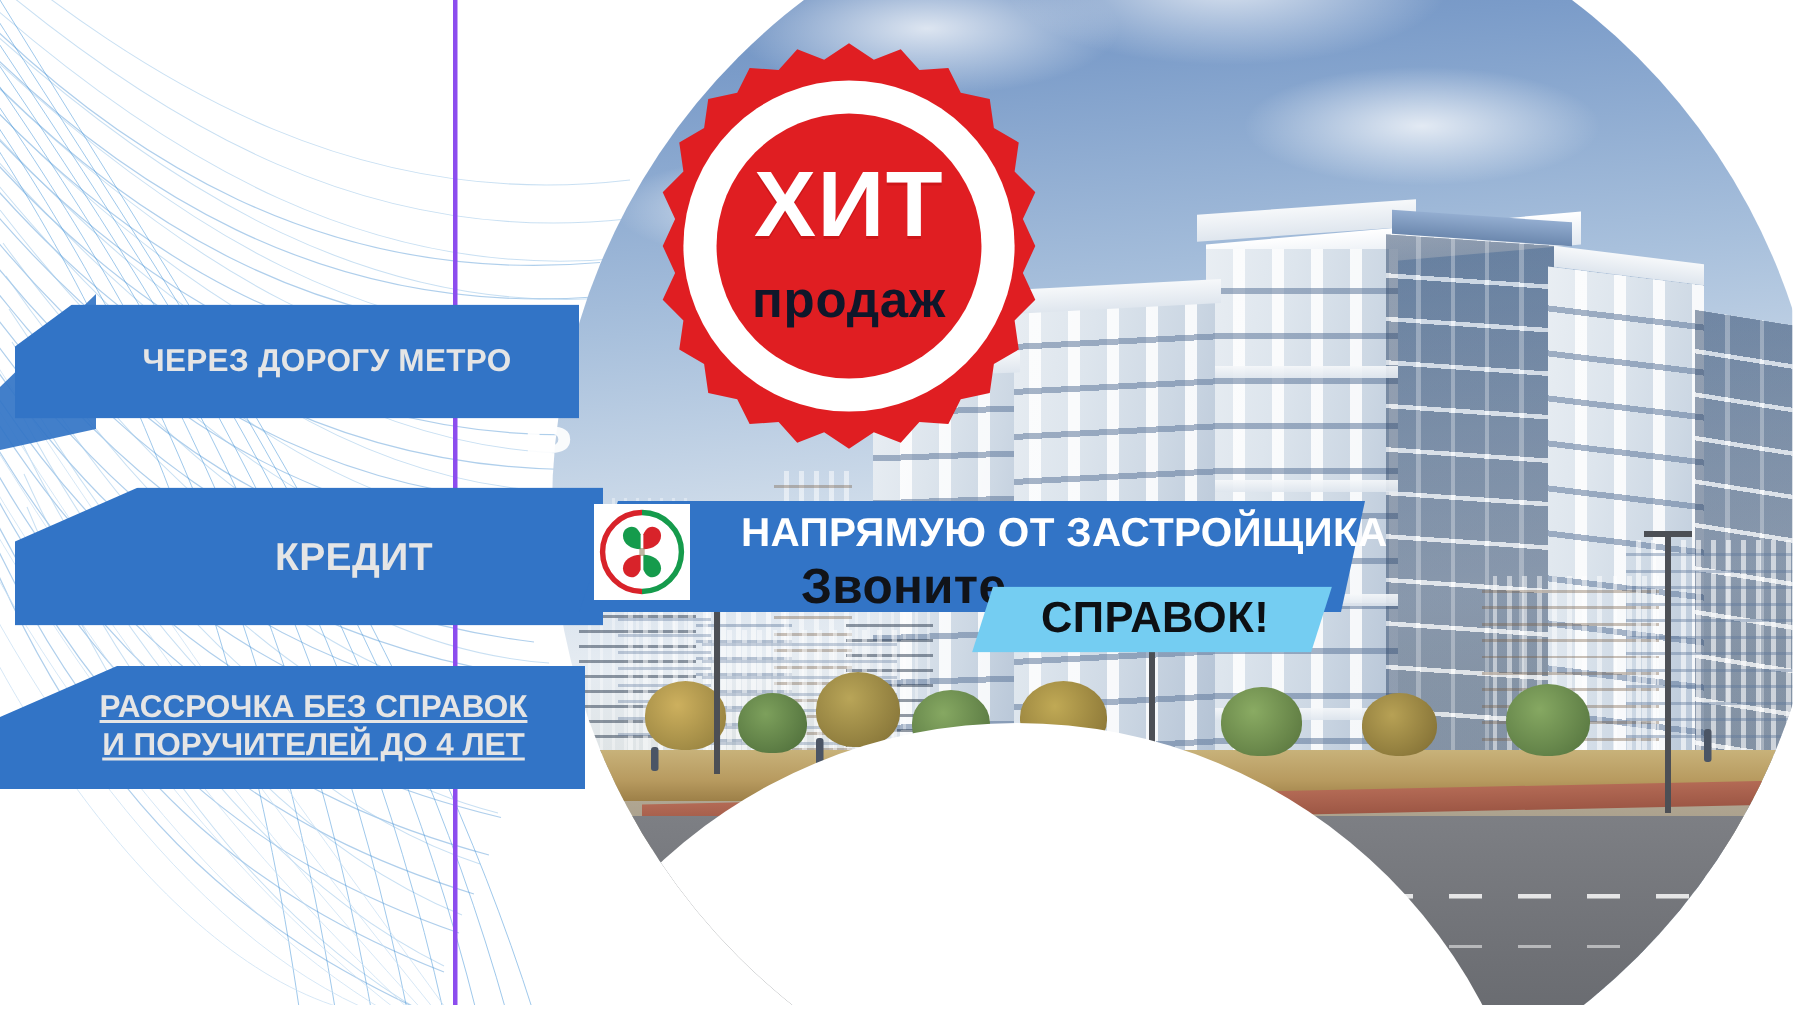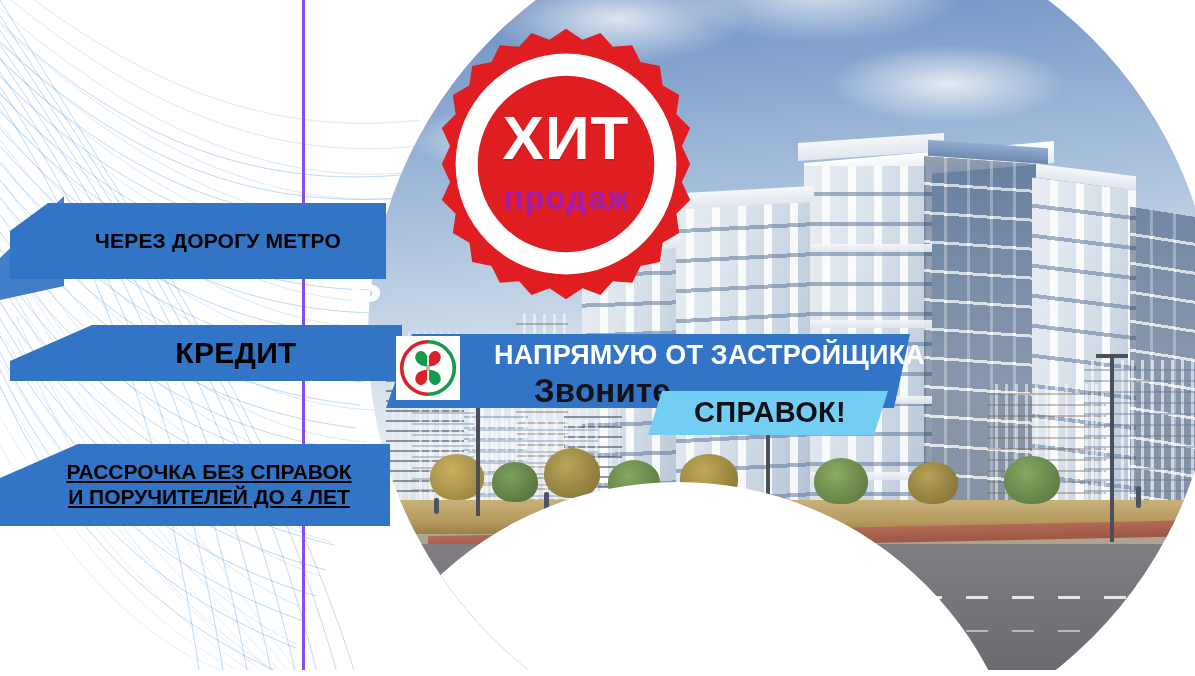--- a/index.html
+++ b/index.html
@@ -193,26 +193,26 @@
   .badge-t1 {
     color:#ffffff;
     font-weight:bold;
     font-size:62px;
     letter-spacing:1px;
     line-height:.95;
     font-family:"Liberation Sans", sans-serif;
     text-shadow:0 2px 0 rgba(150,0,0,.25);
   }
   .badge-t2 {
-    color:#a21caf;
+    color:#0f172a;
     font-weight:bold;
     font-size:34px;
     letter-spacing:.5px;
     margin-top:14px;
-    font-family:Liberation Mono, monospace;
+    font-family:Liberation Sans, sans-serif;
   }
 
   
   .ghost-letter {
     position:absolute;
     left:348px; top:255px;
     font-size:56px;
     font-weight:bold;
     color:#ffffff;
     opacity:.92;
@@ -220,39 +220,39 @@
     line-height:1;
   }
 
   
   .ribbon {
     position:absolute;
     background:#3274C6;
     display:flex;
     align-items:center;
     justify-content:center;
-    color:#000000;
+    color:#e5e5e5;
     font-weight:bold;
     text-align:center;
     font-family:"Liberation Sans", sans-serif;
   }
   .rib1 {
     left:10px; top:203px; width:376px; height:76px;
     clip-path:polygon(38px 0, 100% 0, 100% 100%, 0 100%, 0 28px);
     border-radius:0 0 0 0;
     font-size:21px;
     letter-spacing:.2px;
     padding-left:36px;
   }
   .rib1-inner { transform:translateX(2px); }
 
   .rib2 {
-    left:10px; top:325px; width:392px; height:56px;
+    left:10px; top:325px; width:392px; height:92px;
     clip-path:polygon(82px 0, 100% 0, 100% 100%, 0 100%, 0 36px);
-    font-size:30px;
+    font-size:26px;
     letter-spacing:.3px;
     padding-left:60px;
     text-align:center;
   }
   .rib3 {
     left:0px; top:444px; width:390px; height:82px;
     clip-path:polygon(78px 0, 100% 0, 100% 100%, 0 100%, 0 34px);
     font-size:21px;
     line-height:1.18;
     padding:0 14px 0 42px;

